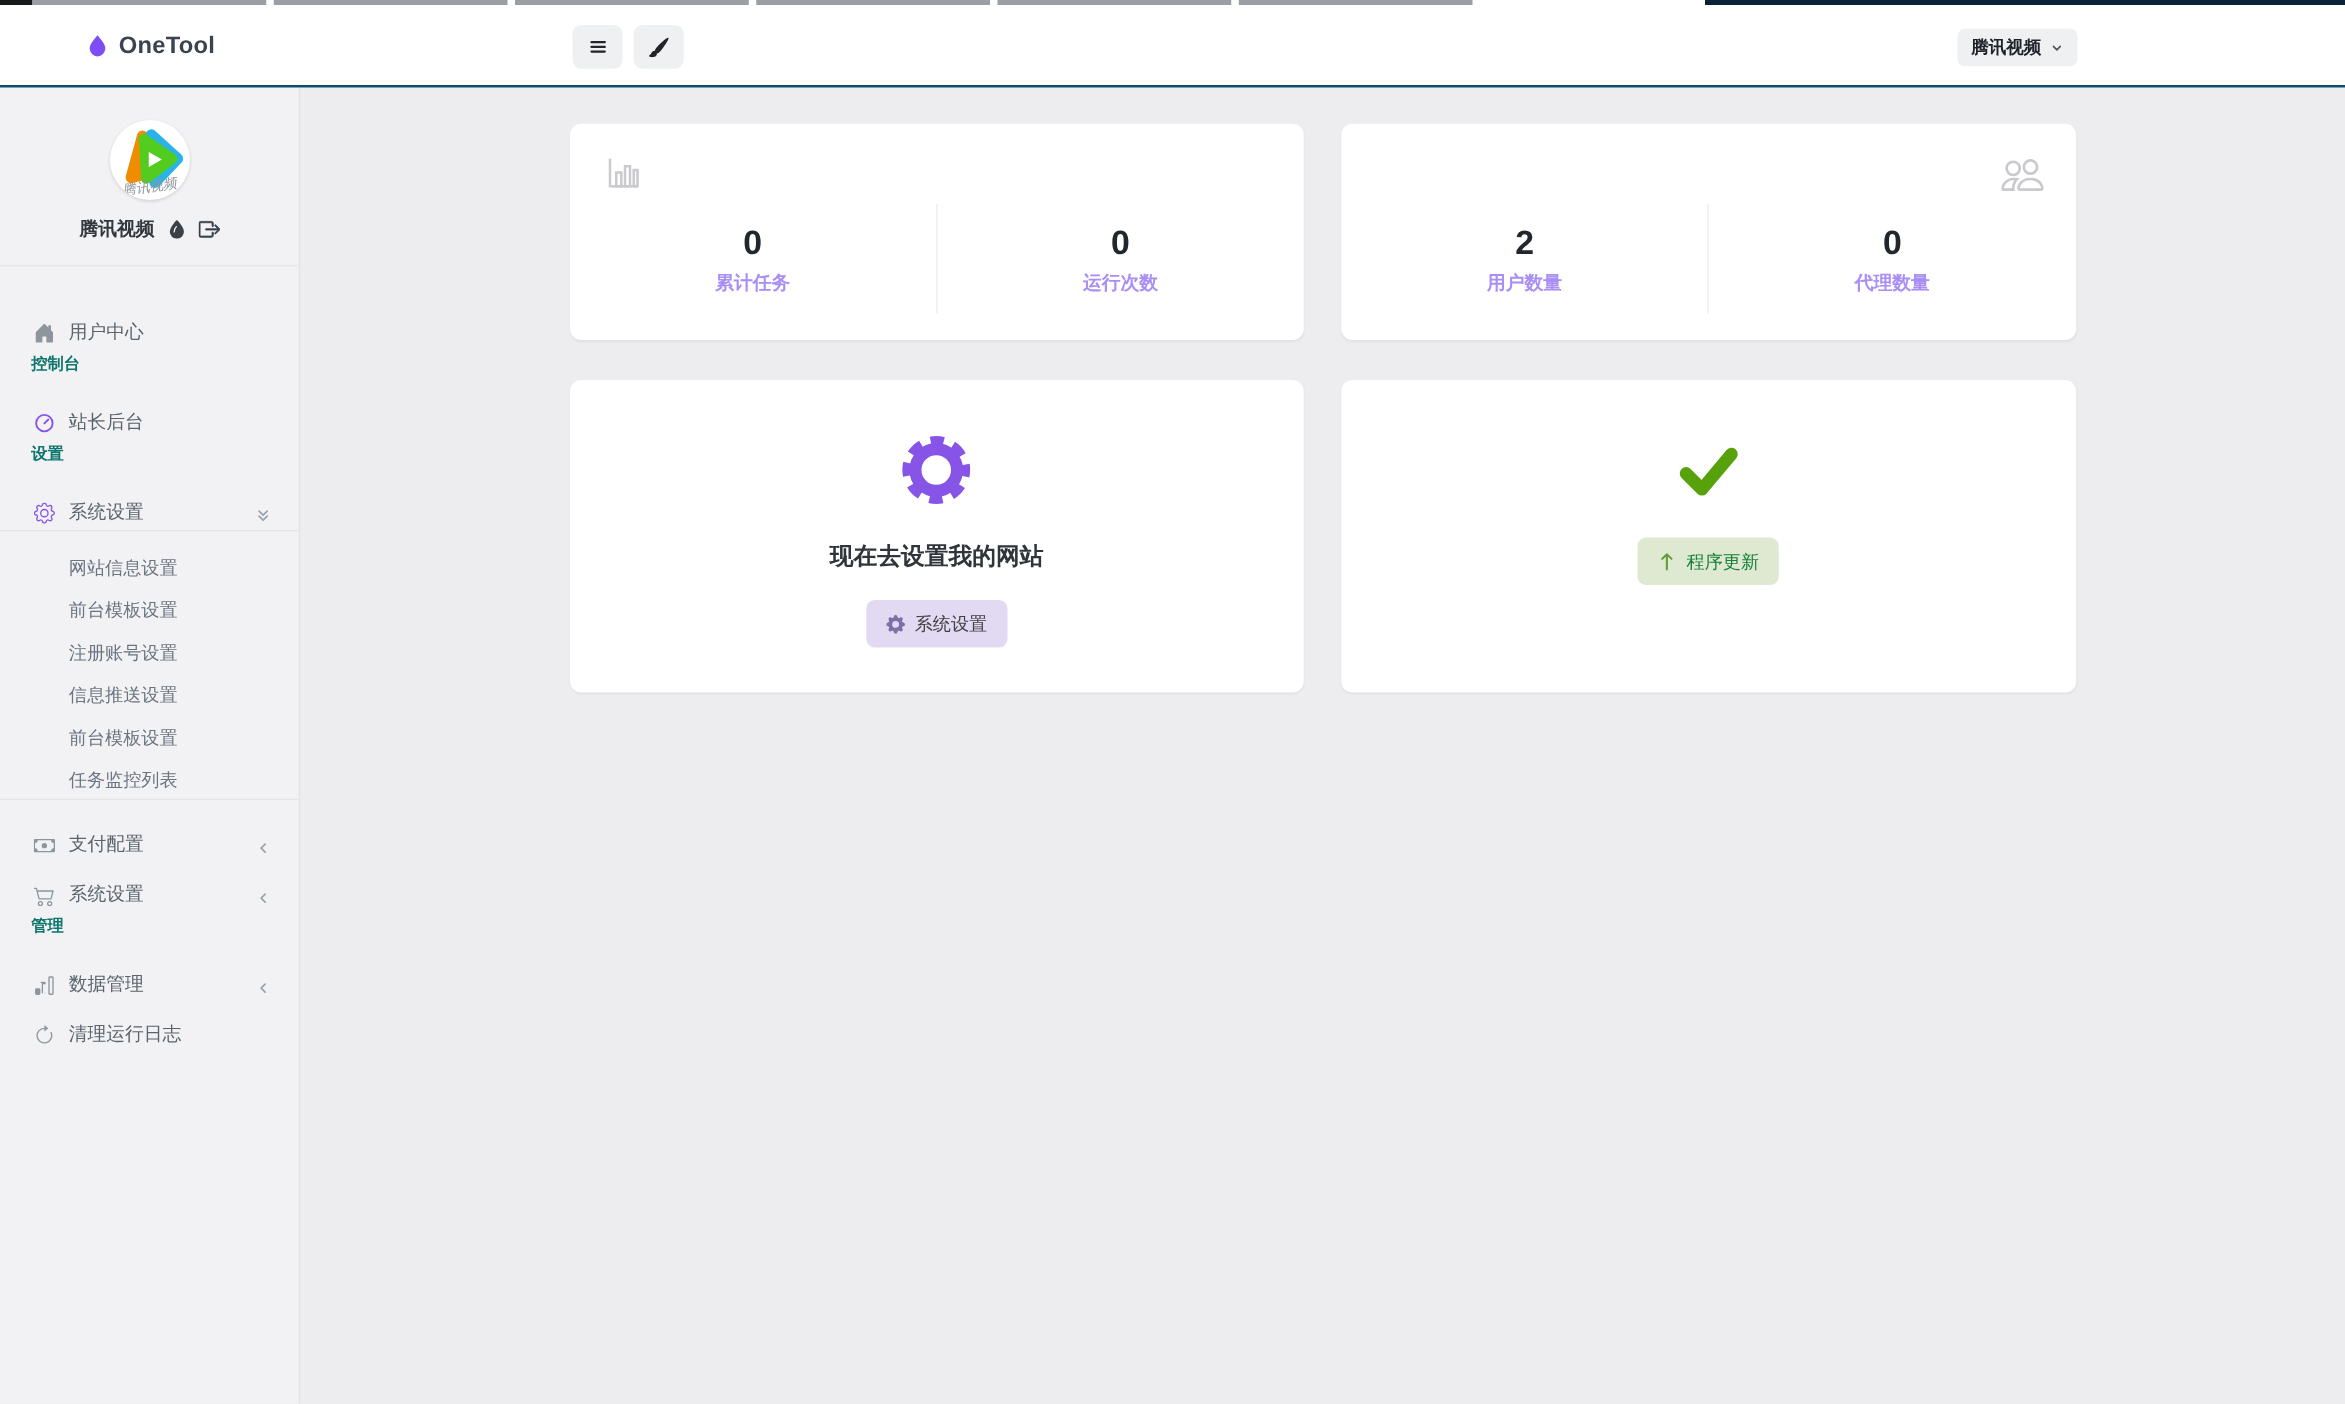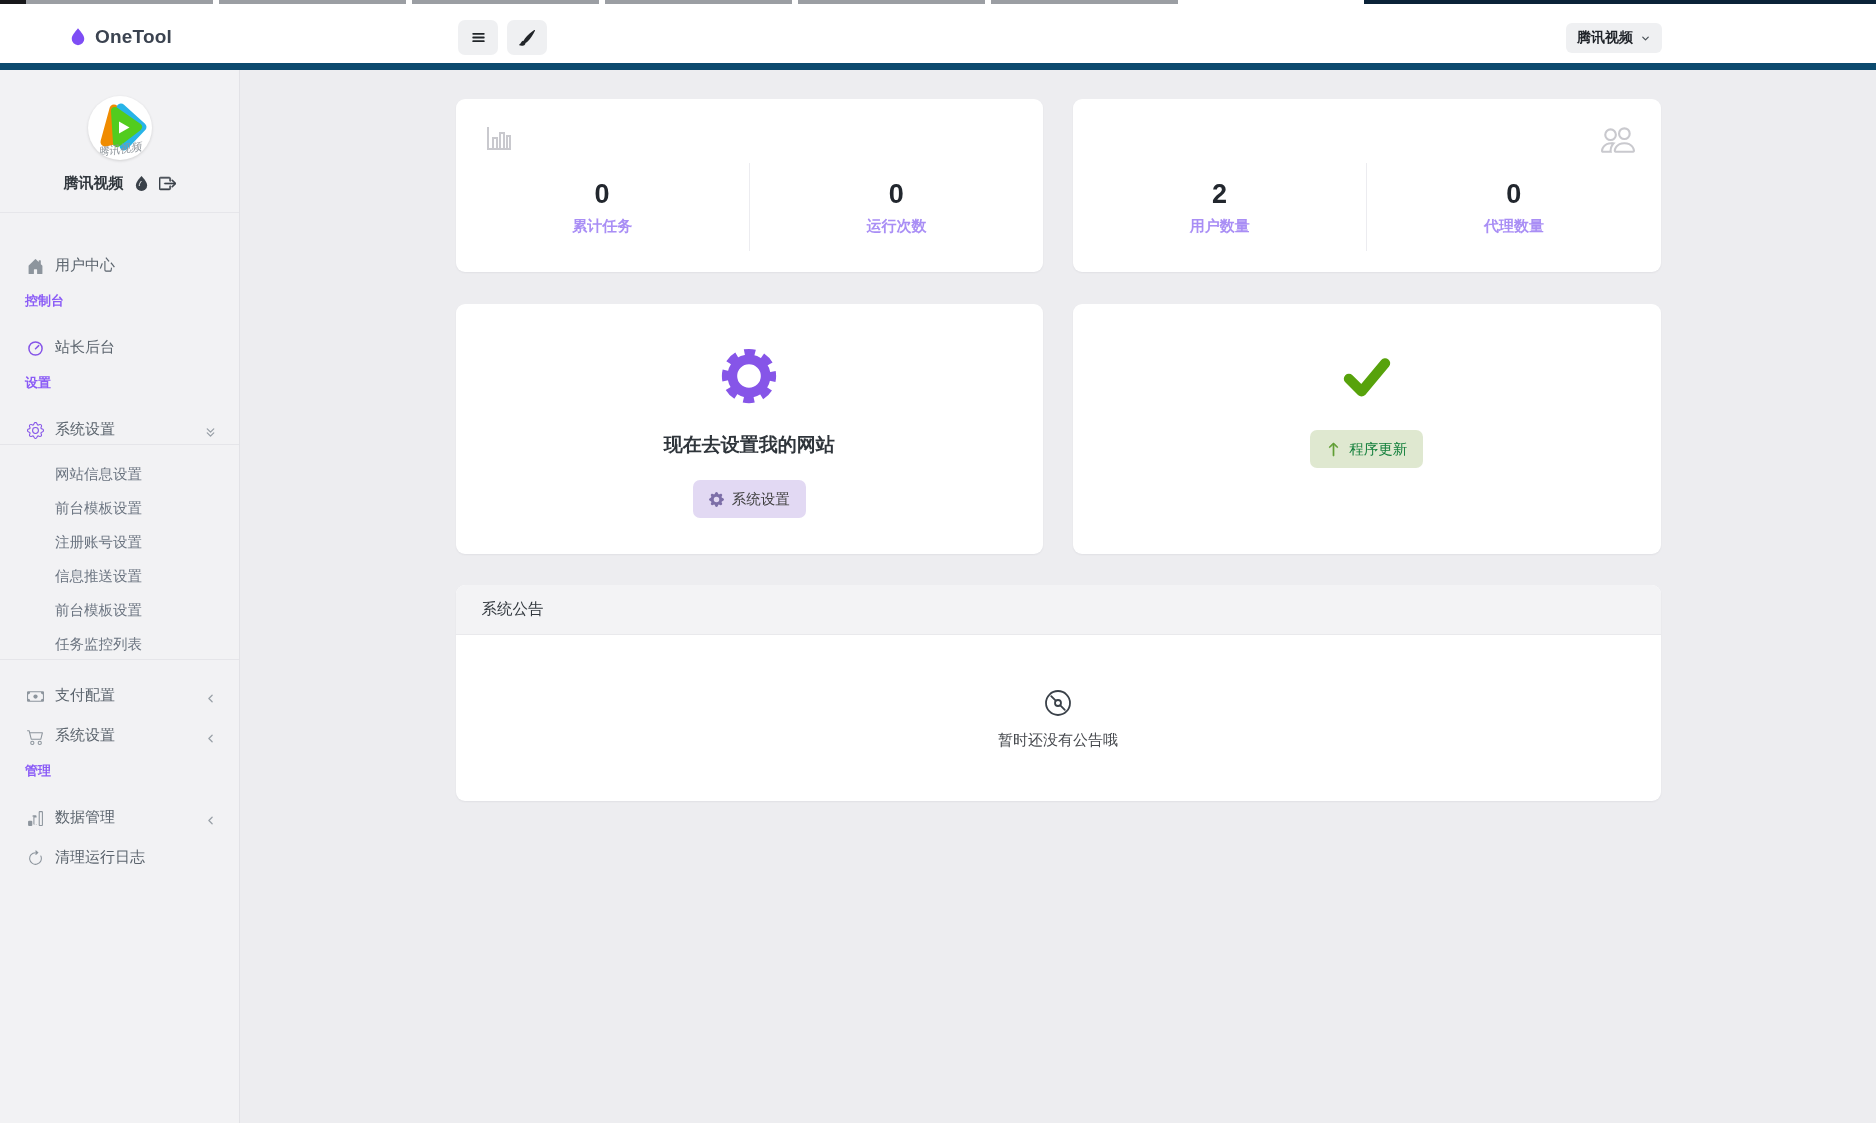--- a/index.html
+++ b/index.html
@@ -7,21 +7,21 @@
   body { font-family:"Liberation Sans", sans-serif; background:#ededf0; color:#32383e; }
 
   
   .browser-strip { display:flex; height:4px; background:#fff; }
   .bs-dark { width:26px; background:#17181a; }
   .bs-tab { width:187px; background:#9b9ea3; margin-right:6px; }
   .bs-gap { width:180px; }
   .bs-navy { flex:1; background:#0a2238; }
 
   
-  .topbar { height:66px; background:#fff; position:relative; border-bottom:7px solid #0c4a6e; }
+  .topbar { height:66px; background:#fff; position:relative; border-bottom:2px solid #0c4a6e; }
   .brand { position:absolute; left:68px; top:0; height:66px; display:flex; align-items:center; gap:7px; }
   .brand-text { font-size:19px; font-weight:800; color:#3b4350; letter-spacing:.2px; }
   .topbar-actions { position:absolute; left:458px; top:16px; display:flex; gap:9px; }
   .icon-btn { width:40px; height:35px; border-radius:7px; background:#eff0f2; border:none; display:flex; align-items:center; justify-content:center; cursor:pointer; }
   .workspace-pill { position:absolute; right:214px; top:19px; height:30px; padding:0 11px; border-radius:6px; background:#eff0f2; display:flex; align-items:center; gap:7px; font-size:14px; font-weight:700; color:#1f2329; cursor:pointer; }
 
   
   .app-row { display:flex; height:1053px; }
   .sidebar { width:240px; background:#f2f2f4; border-right:1px solid #e2e2e6; overflow:hidden; }
   .main { flex:1; }
@@ -30,21 +30,21 @@
   
   .profile { padding:26px 0 19px; text-align:center; border-bottom:1px solid #e6e6ea; }
   .avatar { width:64px; height:64px; border-radius:50%; background:#fff; margin:0 auto; box-shadow:0 1px 3px rgba(0,0,0,.14); overflow:hidden; }
   .profile-row { margin-top:14px; display:flex; justify-content:center; align-items:center; gap:10px; font-size:15px; font-weight:700; color:#32383e; }
   .menu { padding-top:22px; }
   .menu-item { height:40px; display:flex; align-items:flex-end; padding:0 22px 0 27px; font-size:15px; color:#5b646d; cursor:pointer; }
   .mi-icon { width:17px; height:17px; flex:none; color:#8d959d; }
   .mi-icon.accent { color:#8655e8; }
   .mi-label { margin-left:11px; flex:1; text-align:left; }
   .mi-expand { width:13px; height:13px; color:#9aa1a8; flex:none; }
-  .menu-section { margin-top:10px; height:32px; display:flex; align-items:center; padding-left:25px; font-size:13px; font-weight:700; color:#8b5cf6; }
+  .menu-section { margin-top:0; height:32px; display:flex; align-items:center; padding-left:25px; font-size:13px; font-weight:700; color:#0f766e; }
   .submenu { margin:5px 0; padding:5px 0; border-top:1px solid #e5e5e9; border-bottom:1px solid #e5e5e9; }
   .submenu .menu-item { height:34px; padding-left:55px; font-size:14.5px; color:#6b7480; }
 
   
   .stats-row { display:flex; gap:30px; }
   .stat-card { flex:1; height:173px; background:#fff; border-radius:9px; position:relative; box-shadow:0 1px 2px rgba(28,36,51,.06); }
   .stat-corner-icon { position:absolute; top:24px; left:26px; color:#c9c9ce; }
   .stat-corner-icon.right { left:auto; right:26px; }
   .stat-halves { display:flex; margin-top:64px; height:88px; align-items:center; }
   .stat-half { flex:1; text-align:center; }
@@ -320,30 +320,16 @@
           </div>
           <button class="action-btn btn-green">
             <svg width="15" height="15" viewBox="0 0 16 16">
                 <path fill="#5f9d33" stroke="#5f9d33" stroke-width=".8" d="M8 15a.5.5 0 0 0 .5-.5V2.707l3.146 3.147a.5.5 0 0 0 .708-.708l-4-4a.5.5 0 0 0-.708 0l-4 4a.5.5 0 1 0 .708.708L7.5 2.707V14.5a.5.5 0 0 0 .5.5z"></path>
               </svg>
             <span>程序更新</span>
           </button>
         </div>
       </section>
 
-      <section class="announce">
-        <div class="announce-header">系统公告</div>
-        <div class="announce-body">
-          <svg width="32" height="32" viewBox="0 0 32 32">
-              <g fill="none" stroke="#3a4149" stroke-width="1.8" stroke-linecap="round">
-                <circle cx="16" cy="16" r="12"></circle>
-                <circle cx="16" cy="16" r="3"></circle>
-                <path d="M9.2 9.2l4.5 4.5"></path>
-                <path d="M18.3 18.3l4.5 4.5"></path>
-              </g>
-            </svg>
-          <div class="announce-empty-text">暂时还没有公告哦</div>
-        </div>
-      </section>
 
     </div>
   </main>
 </div>
 
 </body></html>

